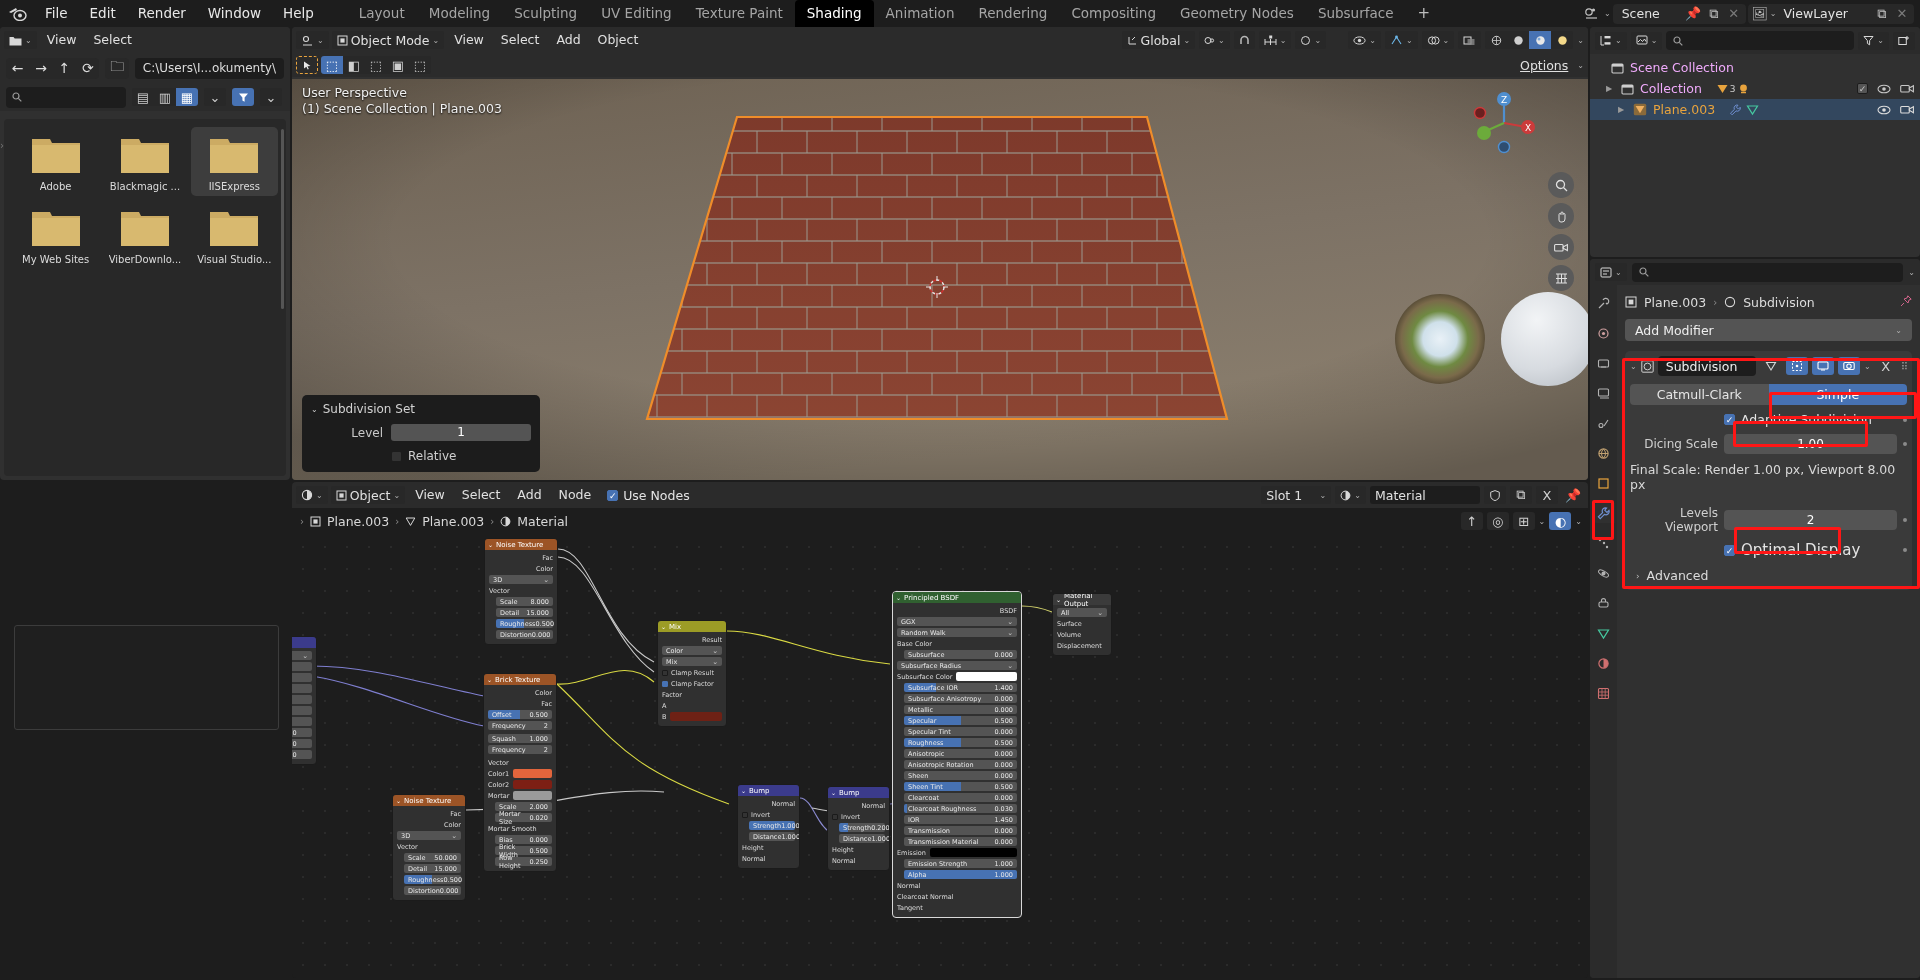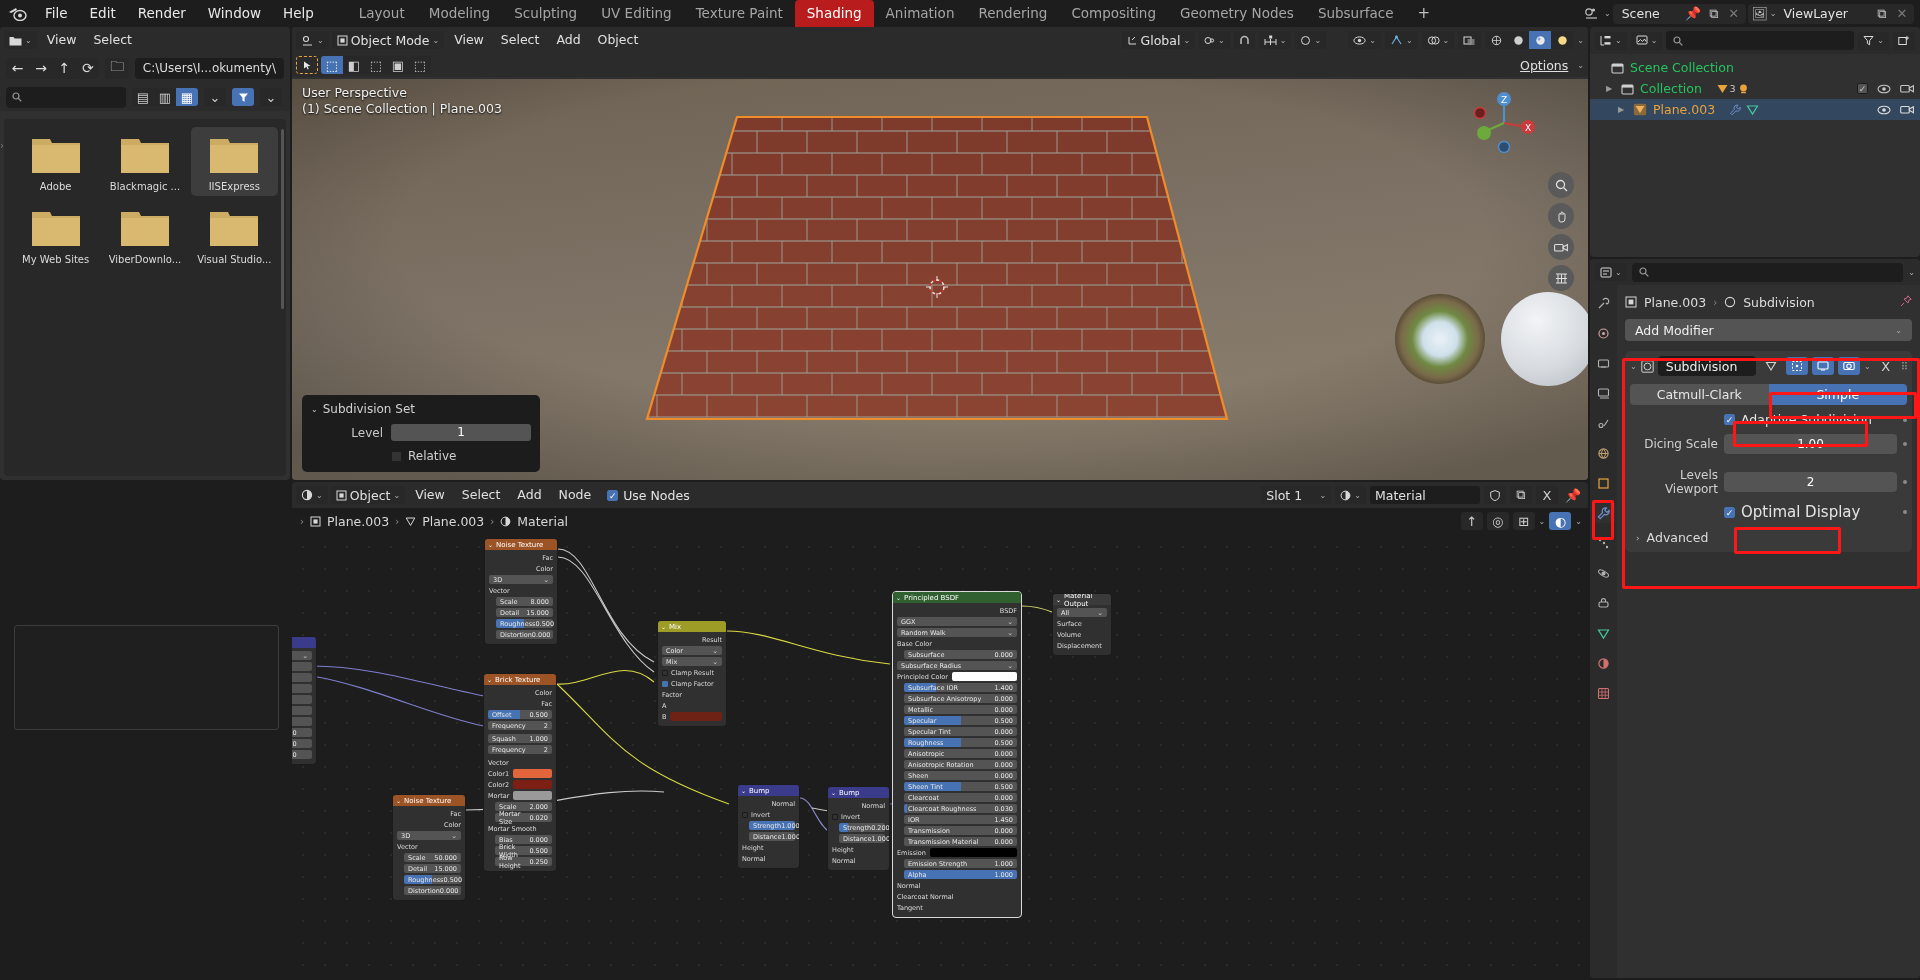--- a/index.html
+++ b/index.html
@@ -9,21 +9,21 @@
 
   
   .topbar { position:absolute; left:0; top:0; width:1920px; height:27px; background:#1d1d1d;
     display:flex; align-items:center; }
   .blender-logo { width:34px; height:27px; display:flex; align-items:center; justify-content:center; }
   .menu { display:flex; align-items:center; gap:0px; }
   .menu .mi { padding:0 11px; line-height:27px; font-size:13.5px; color:#e8e8e8; cursor:default; }
   .wstabs { display:flex; align-items:center; margin-left:22px; }
   .wstabs .wt { padding:3px 12px; font-size:13.5px; color:#a5a5a5; border-radius:4px 4px 0 0;
     line-height:21px; }
-  .wstabs .wt.active { background:#b91c1c; color:#ffffff; }
+  .wstabs .wt.active { background:#000000; color:#ffffff; }
   .wstabs .wt.plus { color:#bdbdbd; padding:0 12px; font-size:15px;}
   .topright { margin-left:auto; display:flex; align-items:center; height:27px; padding-right:6px; gap:2px;}
   .scenefield { display:flex; align-items:center; height:20px; background:#282828; border-radius:4px;
      padding:0 2px; }
   .scenefield .lbl { padding:0 24px 0 7px; font-size:12.5px; color:#e2e2e2;}
   .icobtn { width:20px;height:18px;display:flex;align-items:center;justify-content:center;
      color:#c2c2c2; }
   .icobtn.dim { color:#7a7a7a; }
 
   
@@ -115,21 +115,21 @@
   .mini-cb { width:6px;height:6px;border-radius:1px;background:#333;border:1px solid #1a1a1a;}
   .mini-cb.on { background:#4772b3;border-color:#4772b3;}
 
   
   #outliner { left:1590px; top:27px; width:330px; height:230px; }
   .ol-head { height:27px; background:#2b2b2b; display:flex; align-items:center; gap:4px; padding:0 5px;}
   .ol-search { flex:1; height:19px; background:#1d1d1d; border-radius:4px; display:flex;
      align-items:center; padding:0 7px; gap:5px; color:#8c8c8c; font-size:12px;}
   .ol-row { height:21px; display:flex; align-items:center; gap:6px; padding:0 6px; font-size:12.5px;}
   .ol-row.sel { background:#33475e; }
-  .ol-row .nm { color:#22c55e; }
+  .ol-row .nm { color:#f0abfc; }
   .ol-row.sel .nm { color:#e8a33d; }
   .ol-right { margin-left:auto; display:flex; align-items:center; gap:9px; color:#c7c7c7;}
   .tri { width:9px; color:#9a9a9a; font-size:8px; }
 
   
   #props { left:1590px; top:259px; width:330px; height:719px; }
   .pr-head { height:26px; background:#2b2b2b; display:flex; align-items:center; gap:5px; padding:0 5px;}
   .pr-search { flex:1; height:19px; background:#1d1d1d; border-radius:4px; display:flex;
      align-items:center; padding:0 7px; gap:5px; color:#8c8c8c; font-size:12px;}
   .pr-tabs { position:absolute; left:0; top:26px; width:27px; bottom:0; background:#2b2b2b;
@@ -1055,21 +1055,21 @@
           <div class="sock out">BSDF</div>
           <div class="prop drop">GGX</div>
           <div class="prop drop">Random Walk</div>
           <div class="sock">Base Color</div>
           <div class="prop ind">
               <span>Subsurface</span>
               <span>0.000</span>
             </div>
           <div class="prop drop">Subsurface Radius</div>
           <div class="sock">
-              <span>Principled Color</span>
+              <span>Subsurface Color</span>
               <span class="swatch" style="background:#ffffff;"></span>
             </div>
           <div class="prop ind slider" style="--f:28%;">
               <span>Subsurface IOR</span>
               <span>1.400</span>
             </div>
           <div class="prop ind">
               <span>Subsurface Anisotropy</span>
               <span>0.000</span>
             </div>
@@ -1467,20 +1467,21 @@
           </span>
           <span class="dot"></span>
         </div>
 
         <div class="modrow">
           <span class="modlbl">Dicing Scale</span>
           <span class="modval">1.00</span>
           <span class="dot"></span>
         </div>
 
+        <div style="margin-top:8px;font-size:12.5px;color:#d8d8d8;">Final Scale: Render 1.00 px, Viewport 8.00 px</div>
 
         <div class="modrow" style="margin-top:14px;">
           <span class="modlbl">Levels Viewport</span>
           <span class="modval">2</span>
           <span class="dot"></span>
         </div>
 
         <div class="modrow">
           <span class="modlbl"></span>
           <span style="display:flex;align-items:center;gap:6px;flex:1;">

